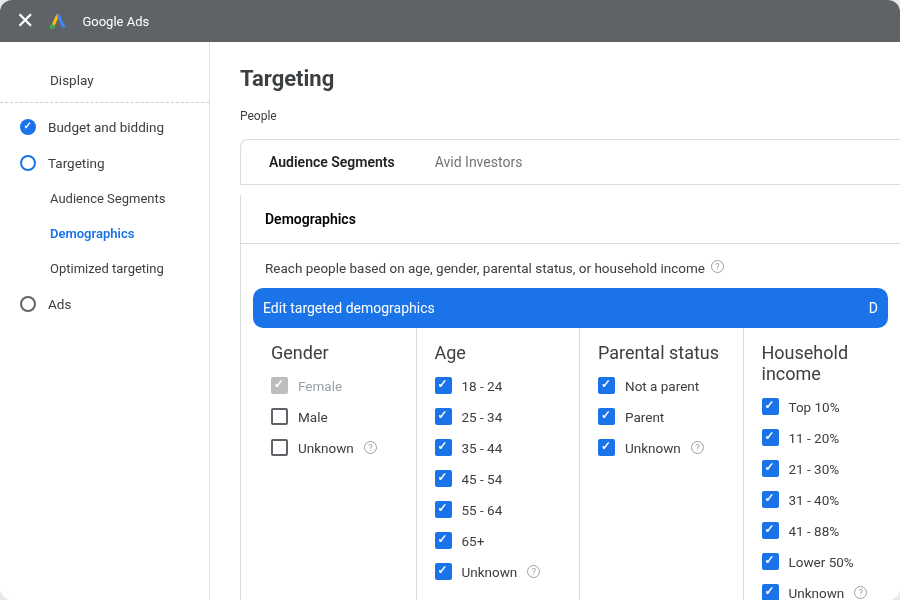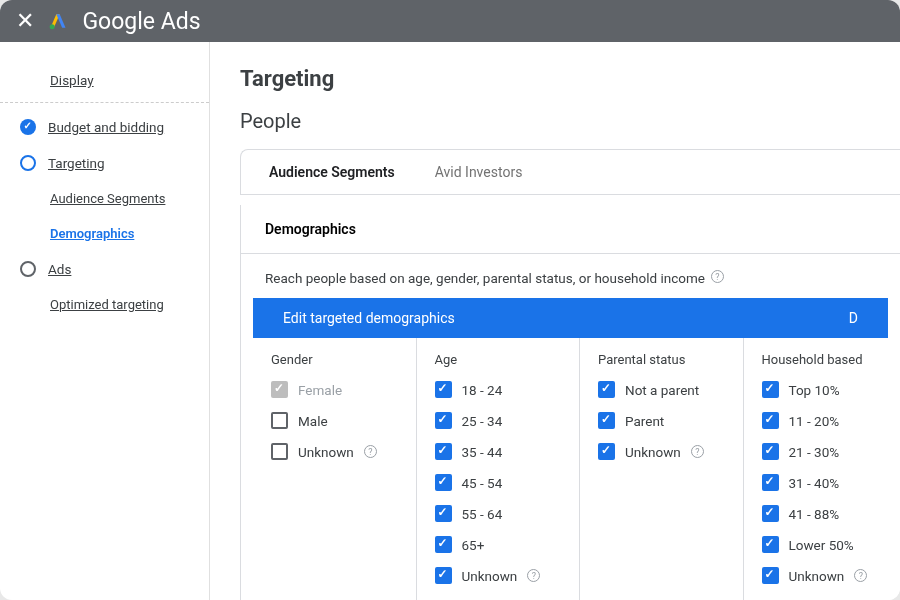--- a/index.html
+++ b/index.html
@@ -32,41 +32,40 @@
     font-weight: 300;
     cursor: pointer;
     line-height: 1;
   }
   .logo-triangle {
     width: 20px;
     height: 20px;
   }
   .app-title {
     color: #fff;
-    font-size: 23px;
+    font-size: 13px;
     font-weight: 400;
   }
   .body {
     display: flex;
     height: calc(100% - 42px);
   }
   .sidebar {
     width: 210px;
     border-right: 1px solid #e0e0e0;
     padding: 20px 0;
     font-size: 13.5px;
   }
   .side-item {
     display: flex;
     align-items: flex-end;
     padding: 10px 20px;
     gap: 12px;
     color: #3c4043;
     cursor: pointer;
-    text-decoration: underline;
   }
   .side-item.display-head {
     font-weight: 400;
     border-bottom: 1px dashed #ccc;
     padding-bottom: 14px;
     margin-bottom: 6px;
     padding-left: 50px;
   }
   .side-item.sub {
     padding-left: 50px;
@@ -108,21 +107,21 @@
     padding: 24px 0 0 30px;
     overflow: hidden;
     background:#fff;
   }
   .page-title {
     font-size: 22px;
     color: #3c4043;
     margin-bottom: 18px;
   }
   .sub-title {
-    font-size: 20px;
+    font-size: 12px;
     color: #3c4043;
     margin-bottom: 16px;
   }
   .tabs {
     border: 1px solid #dadce0;
     border-right:none;
     border-radius: 8px 0 0 0;
     padding: 14px 28px;
     display: flex;
     gap: 40px;
@@ -153,38 +152,39 @@
     padding: 16px 24px 12px;
     font-size: 13.5px;
     color: #3c4043;
     display:flex;
     align-items:flex-start;
     gap:6px;
   }
   .blue-bar {
     background: #1a73e8;
     color: #fff;
-    padding: 12px 30px;
+    padding: 12px 10px;
     font-size: 14px;
     margin: 0 12px;
     display:flex;
     justify-content:space-between;
+    border-radius:10px;
   }
   .columns {
     display: flex;
     padding: 0 12px;
   }
   .col {
     flex: 1;
     border-right: 1px solid #dadce0;
     padding: 14px 18px;
   }
   .col:last-child { border-right:none; padding-right:0;}
   .col-head {
-    font-size: 13px;
+    font-size: 18px;
     color: #3c4043;
     margin-bottom: 14px;
   }
   .row {
     display: flex;
     align-items: center;
     gap: 10px;
     margin-bottom: 14px;
     font-size: 13.5px;
     color: #3c4043;
@@ -260,27 +260,27 @@
         <span class="bullet ring"></span>
         <span>Targeting</span>
       </div>
 
       <div class="side-item sub">
         <span>Audience Segments</span>
       </div>
       <div class="side-item sub active">
         <span>Demographics</span>
       </div>
+      <div class="side-item sub">
+        <span>Optimized targeting</span>
+      </div>
+
       <div class="side-item">
         <span class="bullet empty"></span>
         <span>Ads</span>
-      </div>
-
-      <div class="side-item sub">
-        <span>Optimized targeting</span>
       </div>
     </div>
 
     <div class="main">
       <h1 class="page-title">Targeting</h1>
       <div class="sub-title">People</div>
 
       <div class="tabs">
         <span class="tab active">Audience Segments</span>
         <span class="tab">Avid Investors</span>
@@ -356,21 +356,21 @@
                 <span class="cb checked"></span>
                 <span>Parent</span>
               </div>
               <div class="row">
                 <span class="cb checked"></span>
                 <span>Unknown</span>
                 <span class="help-icon">?</span>
               </div>
             </div>
             <div class="col">
-              <div class="col-head">Household based</div>
+              <div class="col-head">Household income</div>
               <div class="row">
                 <span class="cb checked"></span>
                 <span>Top 10%</span>
               </div>
               <div class="row">
                 <span class="cb checked"></span>
                 <span>11 - 20%</span>
               </div>
               <div class="row">
                 <span class="cb checked"></span>

